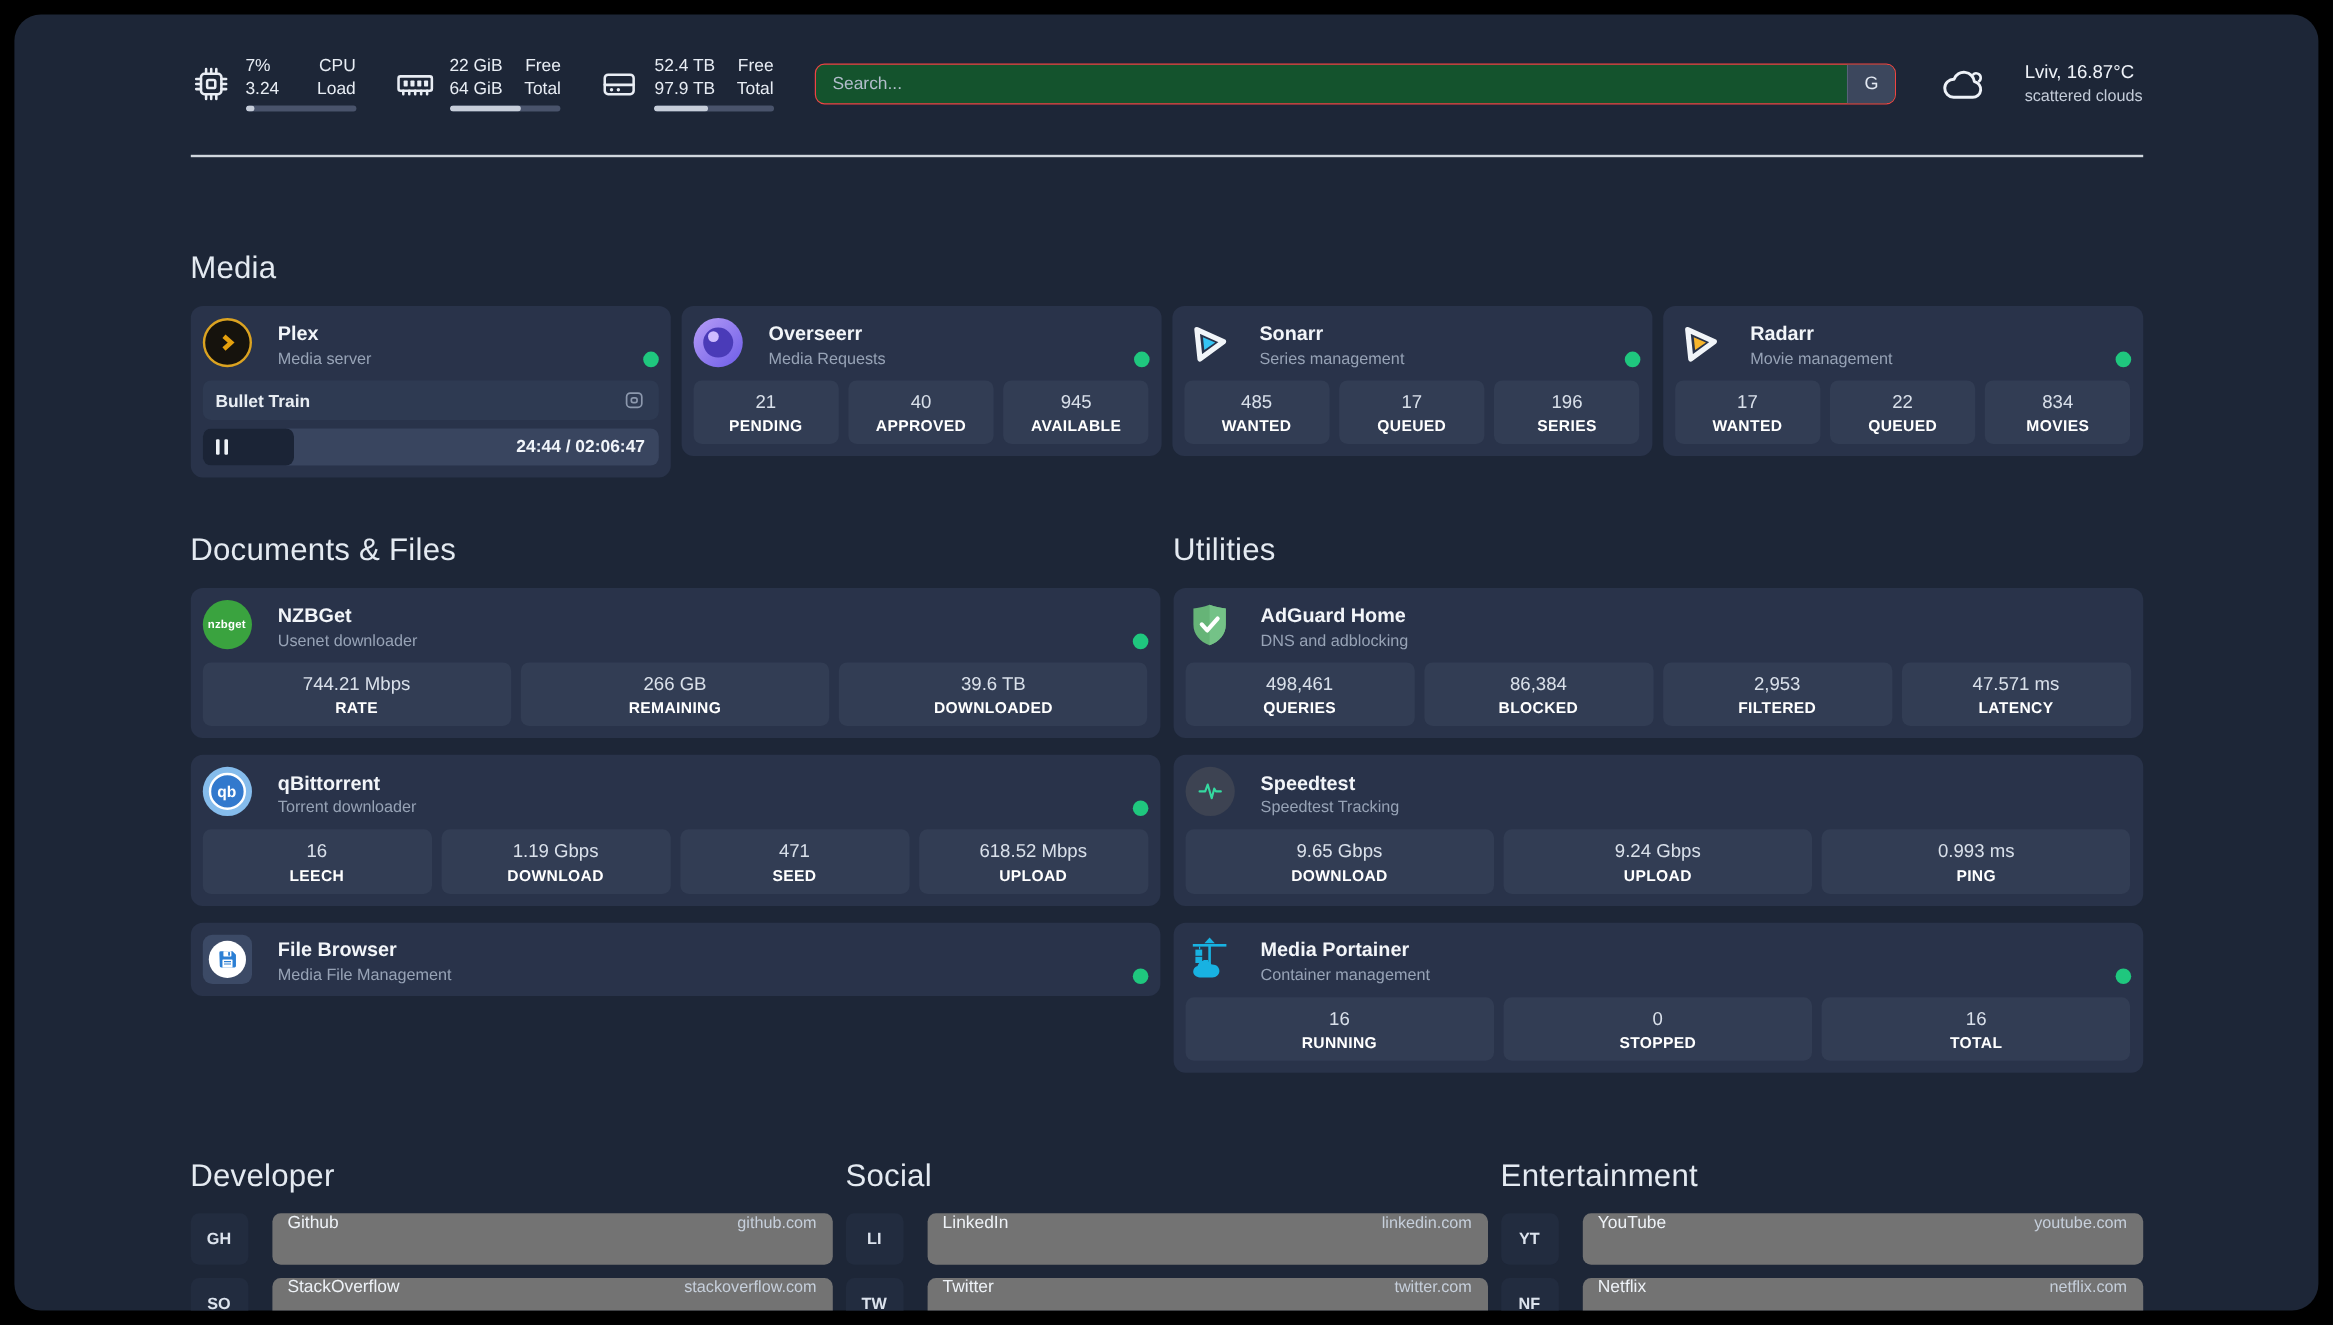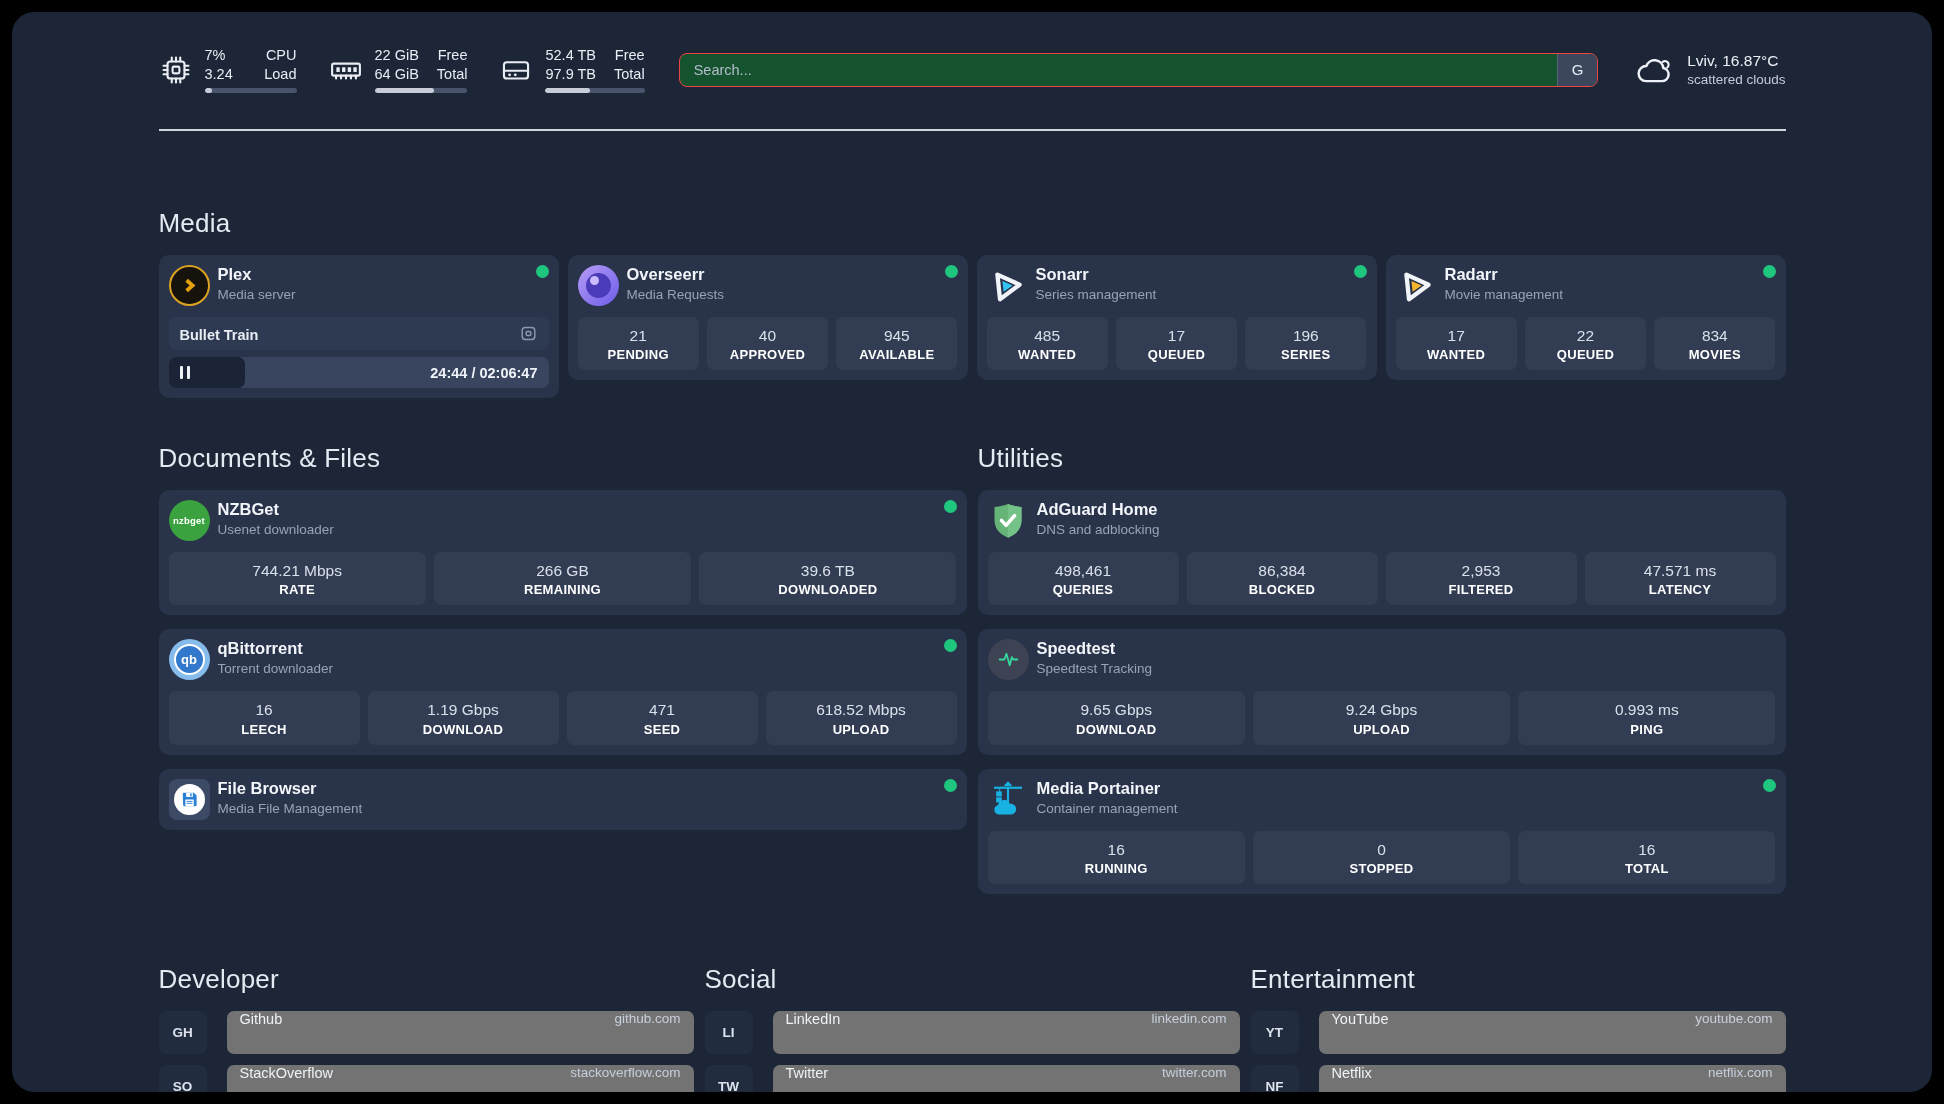--- a/index.html
+++ b/index.html
@@ -23,34 +23,34 @@
 
   .search-wrap { flex:1; margin:0 36px 0 34px; position:relative; height:34px; }
   .search-wrap input { width:100%; height:100%; background:#14532d; border:1px solid #ef4444;
     border-radius:8px; color:#e6ebf3; font-size:14.5px; padding:0 52px 0 14px; outline:none;
     font-family:inherit; }
   .search-wrap input::placeholder { color:#b3bdcc; }
   .g-btn { position:absolute; right:1px; top:1px; bottom:1px; width:40px; background:#3c475d;
     border-left:1px solid #57617a; border-radius:0 7px 7px 0; display:flex; align-items:center;
     justify-content:center; color:#e3e9f2; font-size:15px; cursor:pointer; }
 
-  .weather { display:flex; align-items:center; gap:11px; }
+  .weather { display:flex; align-items:center; gap:29px; }
   .weather svg { width:42px; height:34px; }
   .weather-line1 { font-size:15.5px; color:#eef2f8; line-height:1.3; }
   .weather-line2 { font-size:13.5px; color:#c3cbd8; line-height:1.3; }
 
   .divider { margin-top:36px; border:none; border-top:2px solid #dfe5ec; opacity:.92; }
 
   
   .section-title { font-size:26px; font-weight:500; color:#e4eaf1; letter-spacing:.2px; margin-bottom:16px; }
   .media-section { margin-top:77px; }
   .media-grid { display:grid; grid-template-columns:repeat(4,1fr); gap:9px; align-items:start; }
 
   .card { background:#29334a; border-radius:10px; padding:10px; }
-  .app-header { display:flex; align-items:flex-start; gap:8px; cursor:pointer; }
+  .app-header { display:flex; align-items:flex-end; gap:22px; cursor:pointer; }
   .app-icon { width:41px; height:41px; flex:0 0 auto; display:flex; align-items:center; justify-content:center; }
   .app-names { display:flex; flex-direction:column; }
   .app-name { font-size:16.5px; font-weight:600; color:#f2f5f9; line-height:1.2; }
   .app-desc { font-size:13.5px; color:#97a3b6; margin-top:2px; }
   .dot { width:13px; height:13px; border-radius:50%; background:#1fc77e; margin-left:auto; flex:0 0 auto; }
 
   .stats { display:flex; gap:8px; margin-top:11px; }
   .stat { flex:1; background:#323d54; border-radius:7px; text-align:center; padding:9px 4px 8px; }
   .stat-value { font-size:15.5px; color:#d9e0ea; line-height:1.25; }
   .stat-label { font-size:13px; font-weight:700; color:#fff; margin-top:2px; letter-spacing:.3px; }

